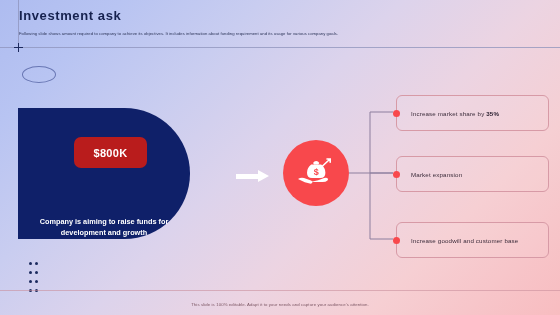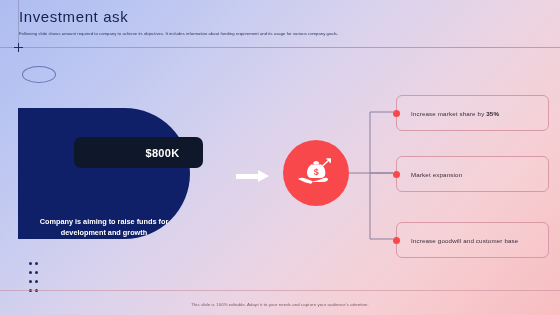--- a/index.html
+++ b/index.html
@@ -23,22 +23,22 @@
         #ecd4e2 62%,
         #f6cfd3 78%,
         #f8bcc0 100%);
   }
 
   
   .title {
     position: absolute;
     left: 19px;
     top: 8px;
-    font-size: 15px;
-    font-weight: normal;
+    font-size: 13px;
+    font-weight: bold;
     color: #16214e;
     letter-spacing: 0.6px;
   }
   .subtitle {
     position: absolute;
     left: 19px;
     top: 31px;
     width: 470px;
     font-size: 4.2px;
     line-height: 6px;
@@ -113,28 +113,27 @@
     top: 108px;
     width: 172px;
     height: 131px;
     background: #0f2069;
     border-radius: 0 66px 66px 0;
   }
   .badge {
     position: absolute;
     left: 56px;
     top: 29px;
-    width: 81px;
+    width: 73px;
     height: 31px;
-    background: #0f172a;
+    background: #b91c1c;
     border-radius: 7px;
     display: flex;
     align-items: center;
     justify-content: center;
-    padding-left: 48px;
   }
   .badge span {
     color: #ffffff;
     font-size: 11px;
     font-weight: bold;
     letter-spacing: .3px;
   }
   .navy-text {
     position: absolute;
     left: 14px;

